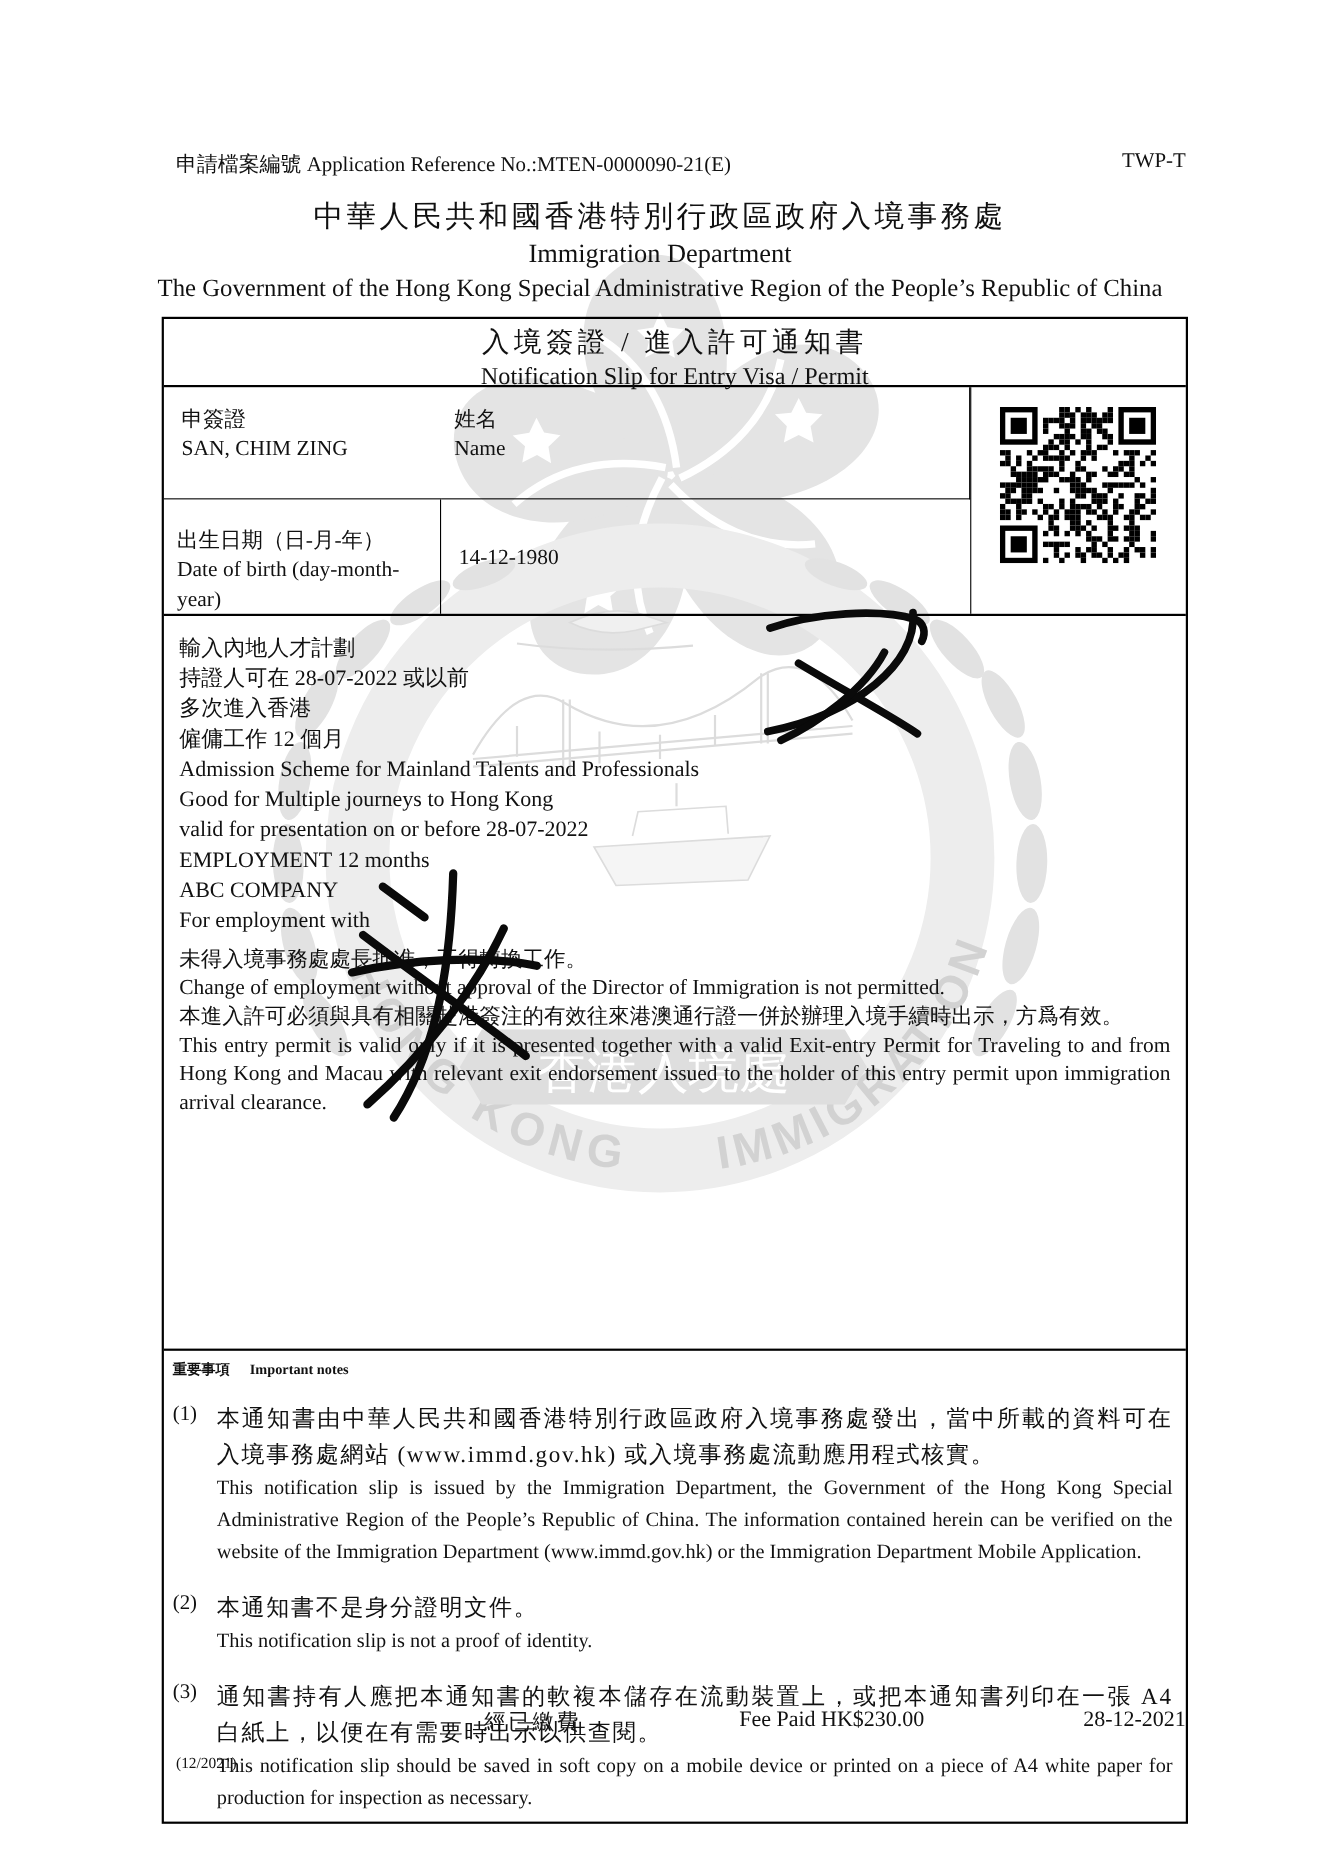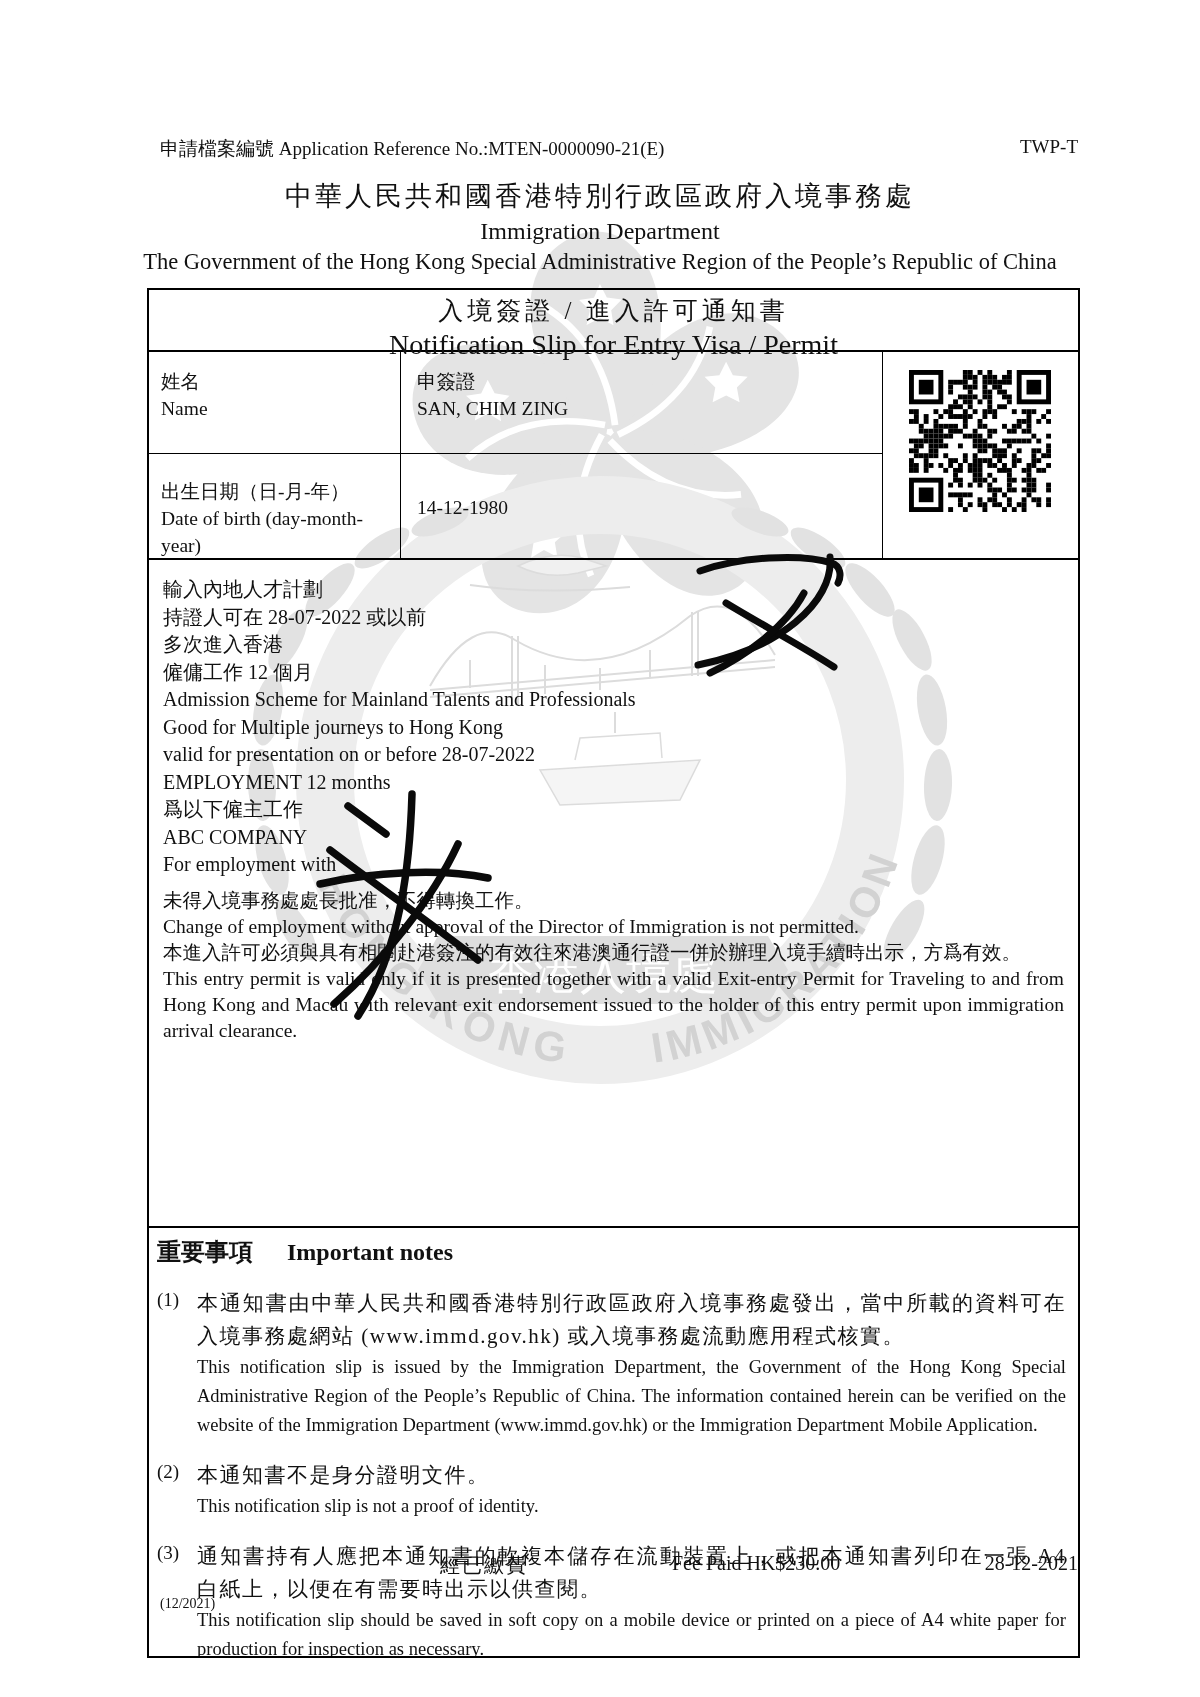--- a/index.html
+++ b/index.html
@@ -15,42 +15,42 @@
 
   .dept{position:absolute;top:178px;left:0;width:100%;text-align:center;}
   .dept-zh{font-size:27px;letter-spacing:3px;}
   .dept-en{font-size:24px;margin-top:4px;}
   .gov-en{font-size:22.5px;margin-top:4px;}
 
   .doc-table{position:absolute;left:147px;top:288px;width:933px;border:2.5px solid #000;
              box-sizing:border-box;background:transparent;}
   .title-cell{height:62px;border-bottom:2px solid #000;text-align:center;box-sizing:border-box;padding-top:4px;}
   .title-zh{font-size:25px;letter-spacing:4px;}
-  .title-en{font-size:28px;margin-top:2px;}
+  .title-en{font-size:22px;margin-top:2px;}
 
   .info-grid{display:grid;grid-template-columns:252px 1fr 196px;grid-template-rows:102px 104px;}
   .cell{box-sizing:border-box;padding:12px 12px 8px 12px;font-size:19.5px;line-height:27px;}
   .lbl{border-right:1.5px solid #000;}
   .rb{border-bottom:1.5px solid #000;}
   .name-lbl{padding-top:16px;}
   .name-val{padding-top:16px;padding-left:16px;}
   .dob-lbl{padding-top:24px;}
   .dob-val{padding-top:40px;padding-left:16px;}
   .qr-cell{grid-row:1 / span 2;grid-column:3;border-left:1.5px solid #000;position:relative;}
   .qr-box{position:absolute;left:26px;top:18px;width:142px;height:142px;}
 
   .permit-section{position:relative;height:668px;border-top:2px solid #000;box-sizing:border-box;
                   padding:16px 14px 0 14px;font-size:20px;}
   .permit-line{line-height:27.5px;}
   .restr{margin-top:9px;font-size:19.5px;}
   .restr div{line-height:26px;text-align:justify;}
 
   .notes-section{border-top:2.5px solid #000;box-sizing:border-box;height:430px;overflow:hidden;
                  padding:8px 12px 0 8px;}
-  .notes-head{font-weight:bold;font-size:24px;display:flex;gap:34px;align-items:baseline;}
+  .notes-head{font-weight:bold;font-size:13px;display:flex;gap:18px;align-items:baseline;}
   .note{display:grid;grid-template-columns:40px 1fr;margin-top:19px;}
   .note-num{font-size:19px;padding-top:2px;}
   .note-zh{font-size:21px;line-height:33px;text-align:justify;letter-spacing:1.5px;}
   .note-en{font-size:18.5px;line-height:29px;text-align:justify;}
 
   .footer{position:absolute;top:1552px;left:0;width:1200px;font-size:20px;}
   .f-ver{position:absolute;left:160px;top:4px;font-size:14px;margin-top:40px;}
   .f-fee-zh{position:absolute;left:440px;top:0;letter-spacing:2px;}
   .f-fee-en{position:absolute;left:672px;top:0;}
   .f-date{position:absolute;right:122px;top:0;}
@@ -150,27 +150,27 @@
   </div>
 
   <div class="doc-table fg" style="z-index:1;">
 
     <div class="title-cell">
       <div class="title-zh">入境簽證 / 進入許可通知書</div>
       <div class="title-en">Notification Slip for Entry Visa / Permit</div>
     </div>
 
     <div class="info-grid">
+      <div class="cell rb name-val">
+        <div>申簽證</div>
+        <div>SAN, CHIM ZING</div>
+      </div>
       <div class="cell lbl rb name-lbl">
         <div>姓名</div>
         <div>Name</div>
-      </div>
-      <div class="cell rb name-val">
-        <div>申簽證</div>
-        <div>SAN, CHIM ZING</div>
       </div>
       <div class="qr-cell">
         <div class="qr-box">
           <svg id="qr-svg" width="142" height="142" viewBox="0 0 142 142">
               <g fill="#000">
                 <rect x="53.86" y="0.00" width="4.90" height="4.90"></rect>
                 <rect x="58.76" y="0.00" width="4.90" height="4.90"></rect>
                 <rect x="68.55" y="0.00" width="4.90" height="4.90"></rect>
                 <rect x="78.34" y="0.00" width="4.90" height="4.90"></rect>
                 <rect x="97.93" y="0.00" width="4.90" height="4.90"></rect>
@@ -505,21 +505,20 @@
 
     <div class="permit-section">
       <div class="permit-line">輸入內地人才計劃</div>
       <div class="permit-line">持證人可在 28-07-2022 或以前</div>
       <div class="permit-line">多次進入香港</div>
       <div class="permit-line">僱傭工作 12 個月</div>
       <div class="permit-line">Admission Scheme for Mainland Talents and Professionals</div>
       <div class="permit-line">Good for Multiple journeys to Hong Kong</div>
       <div class="permit-line">valid for presentation on or before 28-07-2022</div>
       <div class="permit-line">EMPLOYMENT 12 months</div>
-      <div class="permit-line">爲以下僱主工作</div>
       <div class="permit-line">ABC COMPANY</div>
       <div class="permit-line">For employment with</div>
       <div class="restr">
         <div>未得入境事務處處長批准，不得轉換工作。</div>
         <div>Change of employment without approval of the Director of Immigration is not permitted.</div>
         <div>本進入許可必須與具有相關赴港簽注的有效往來港澳通行證一併於辦理入境手續時出示，方爲有效。</div>
         <div>This entry permit is valid only if it is presented together with a valid Exit-entry Permit for Traveling to and from Hong Kong and Macau with relevant exit endorsement issued to the holder of this entry permit upon immigration arrival clearance.</div>
       </div>
     </div>
 

